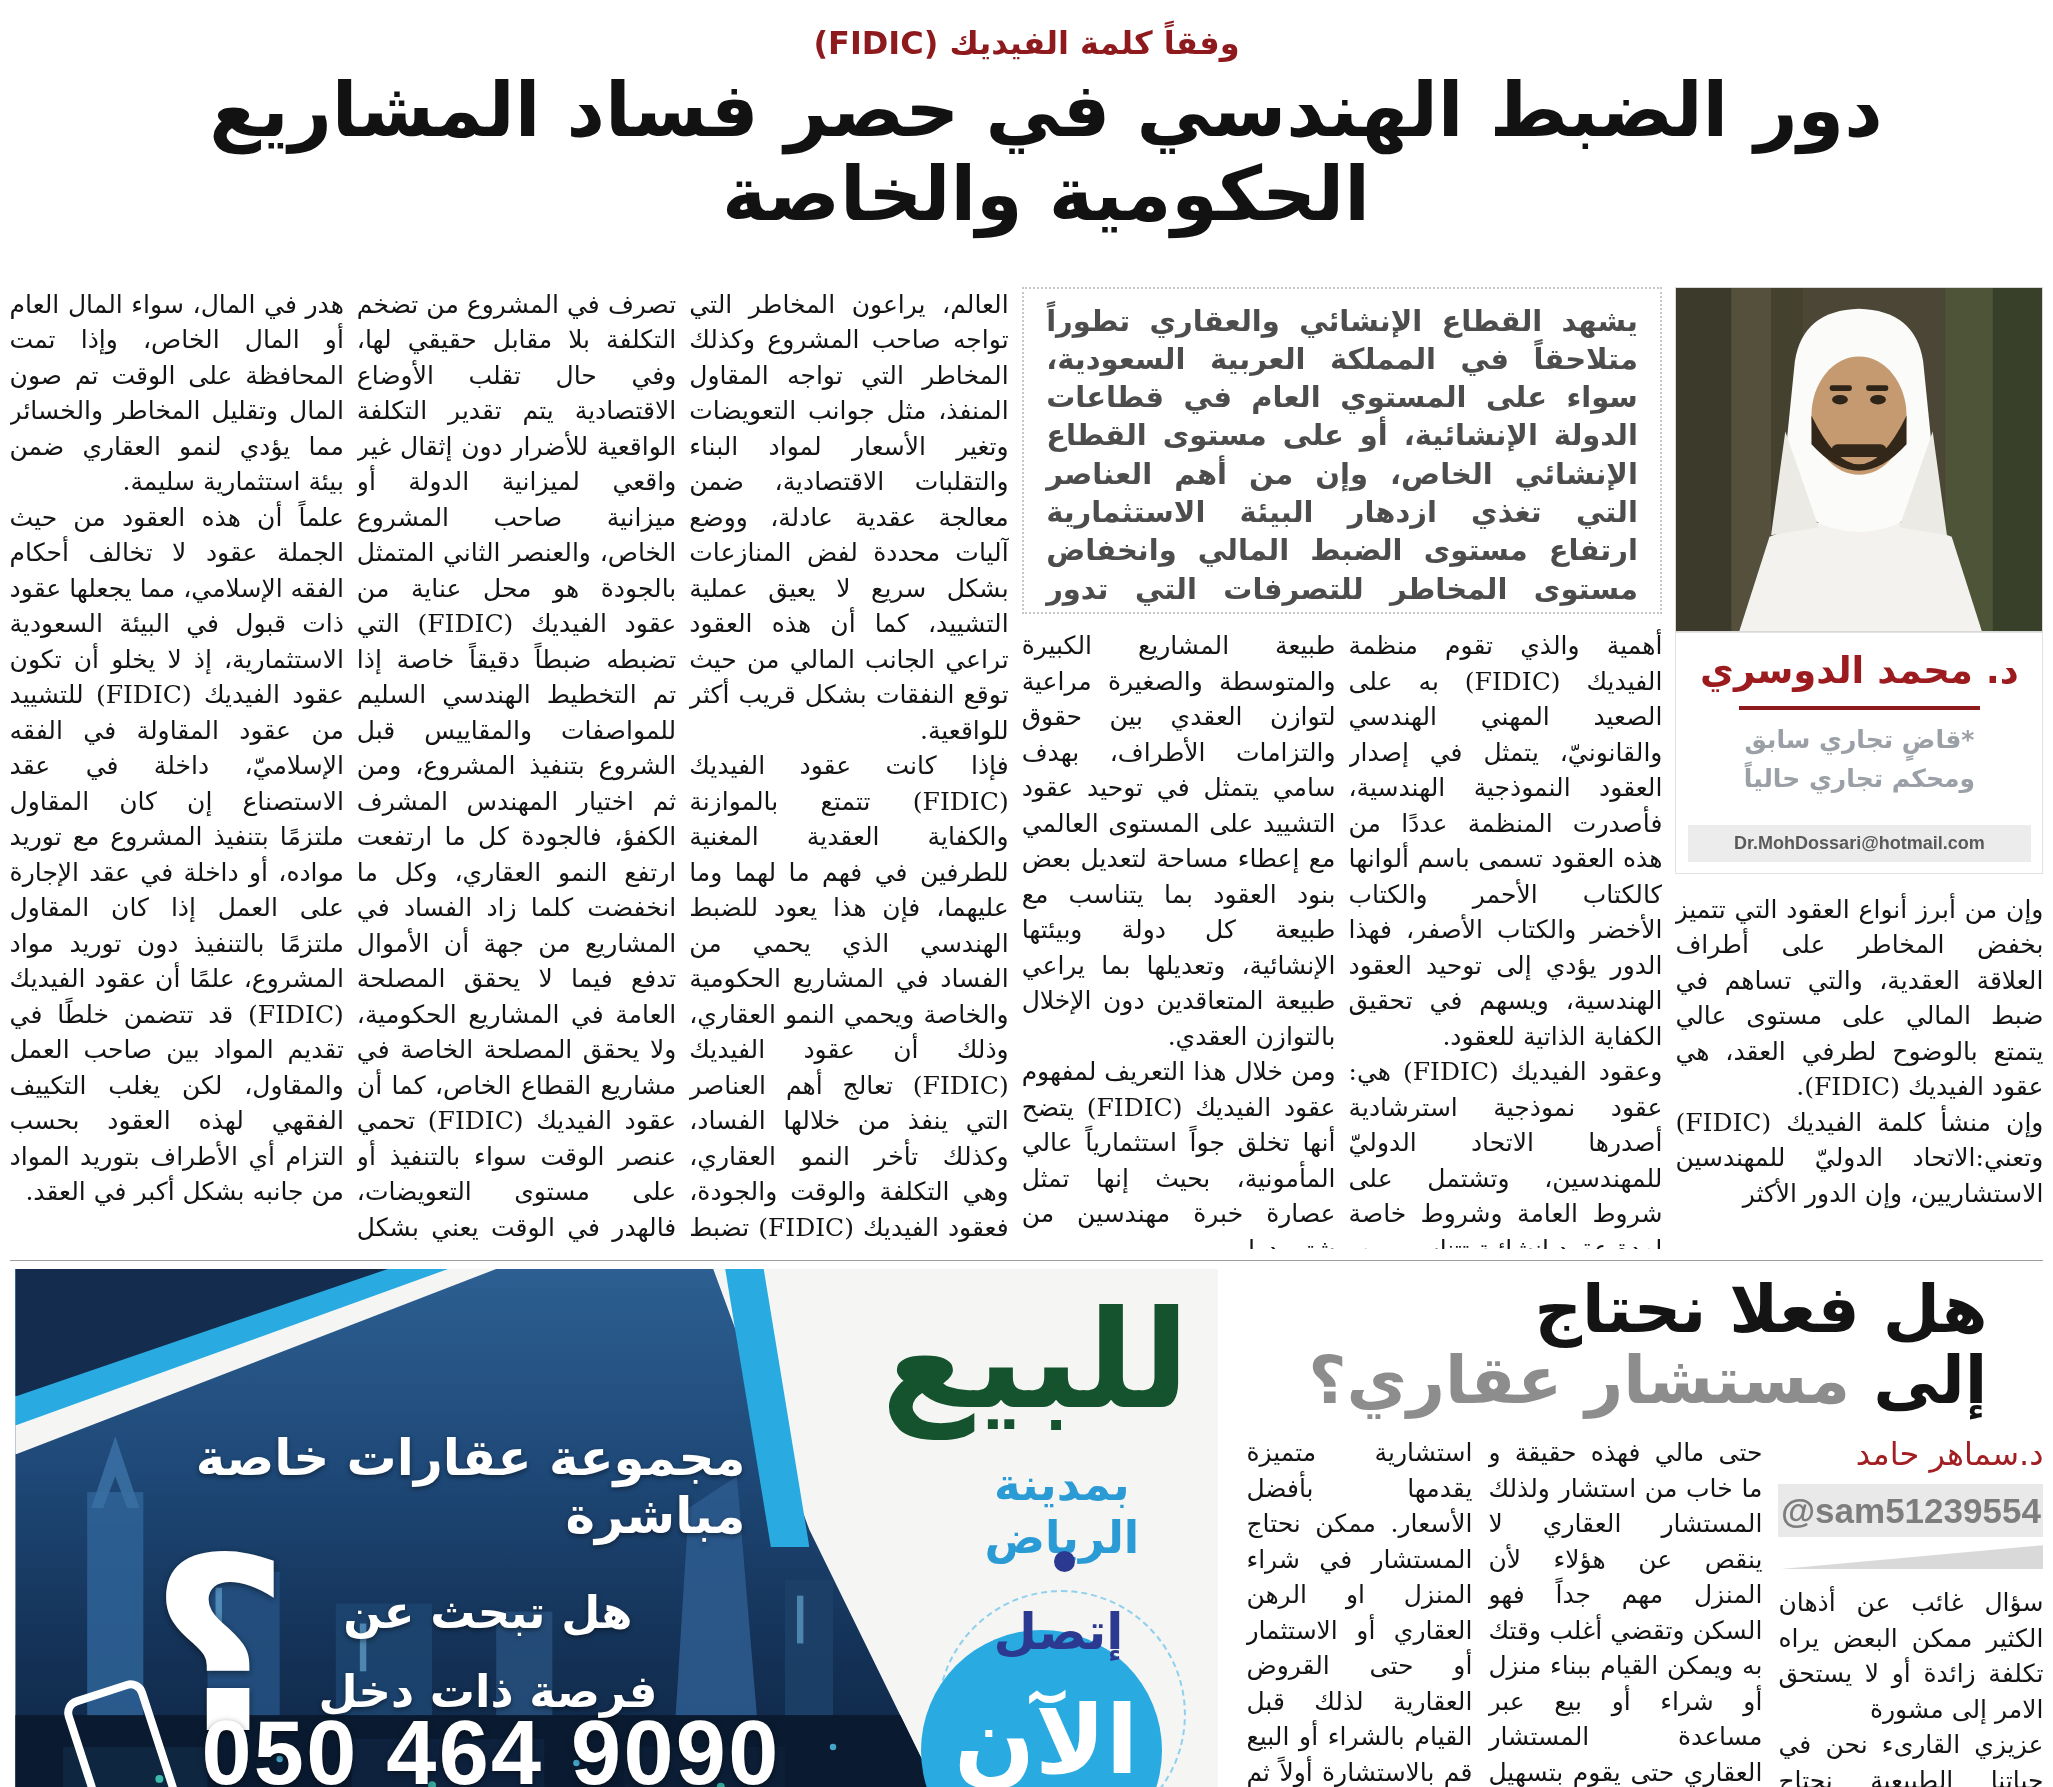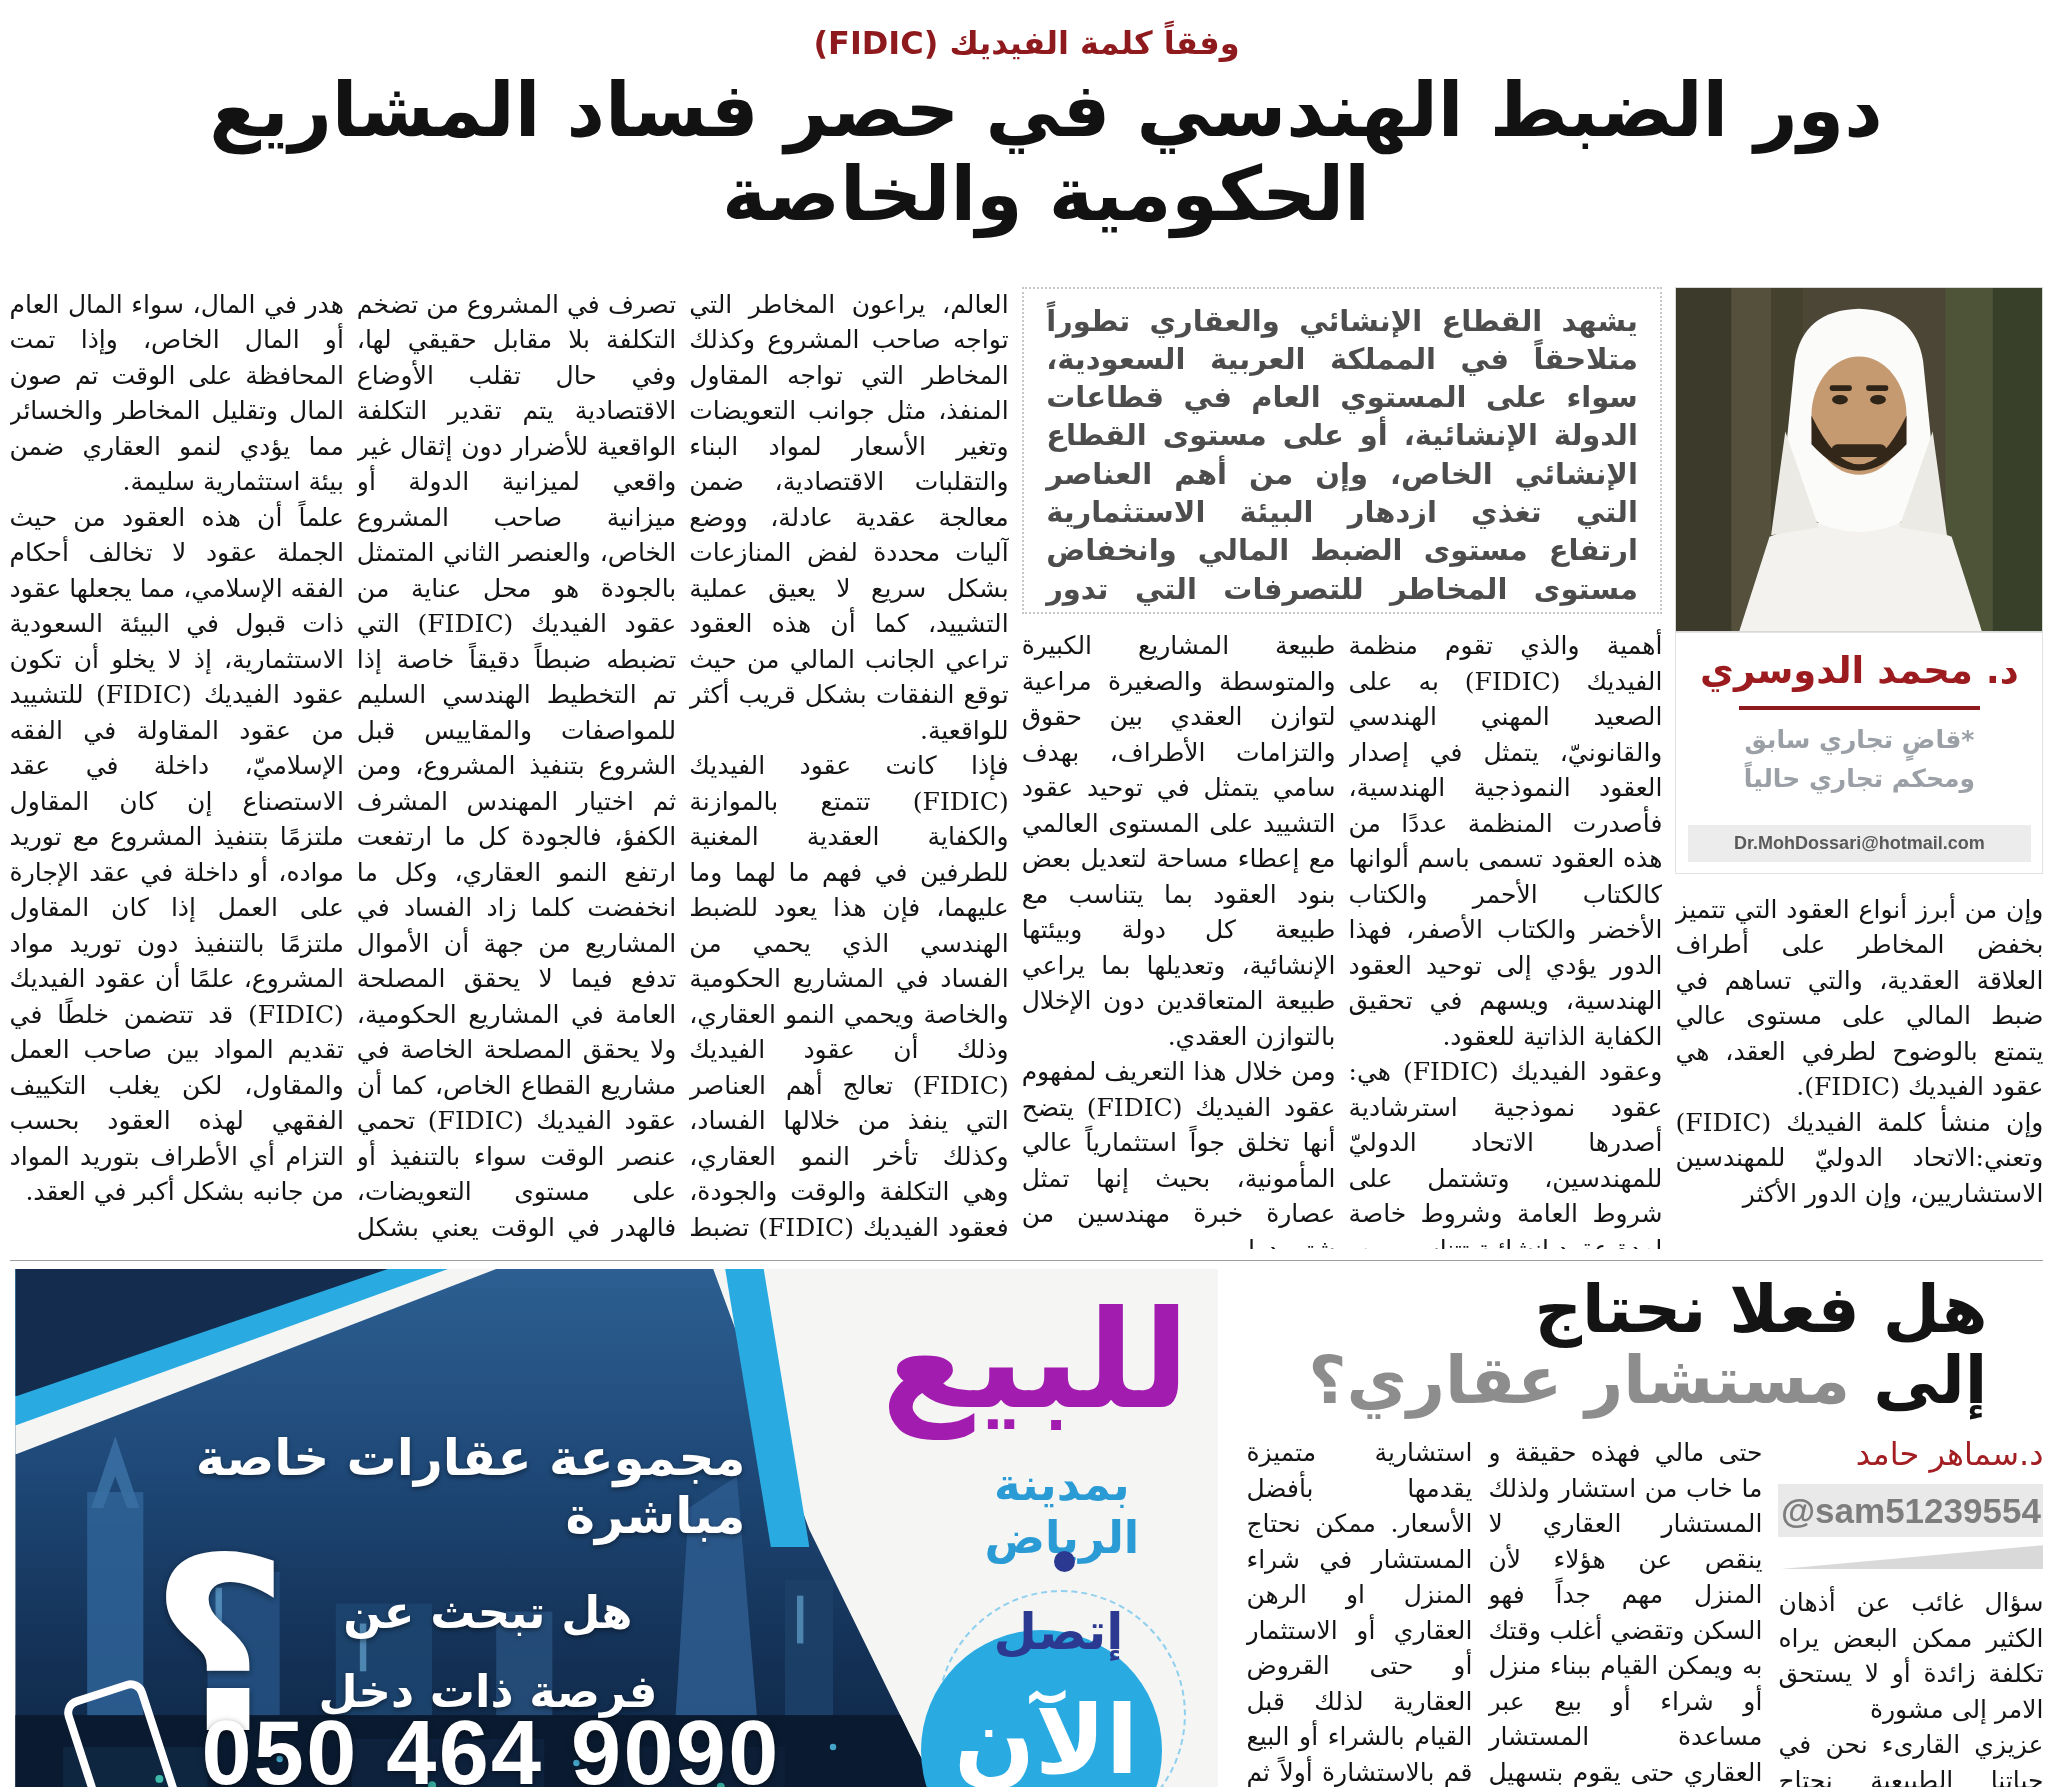--- a/index.html
+++ b/index.html
@@ -125,21 +125,21 @@
     content:"";position:absolute;left:50%;bottom:4.8px;transform:translateX(-50%);
     width:21px;height:4.8px;border-radius:2.4px;background:#fff;
   }
   .phone-num{
     color:#fff;font-size:90px;font-weight:800;letter-spacing:2.4px;
     font-family:"Liberation Sans","DejaVu Sans",sans-serif;
     text-shadow:0 2.4px 6.4px rgba(0,0,0,.5);
   }
   .ad-sale{
     position:absolute;top:21px;right:29px;width:257px;
-    color:#a21caf;font-size:135px;font-weight:800;line-height:1.05;
+    color:#14532d;font-size:135px;font-weight:800;line-height:1.05;
   }
   .ad-city{
     position:absolute;top:189px;right:16px;width:281px;text-align:center;
     color:#2a9bd5;font-size:45px;font-weight:800;
   }
   .ad-dot{
     position:absolute;top:282px;right:143px;width:21px;height:21px;
     border-radius:50%;background:#2b3990;
   }
   .badge{position:absolute;top:321px;right:32px;width:249px;height:249px;}

